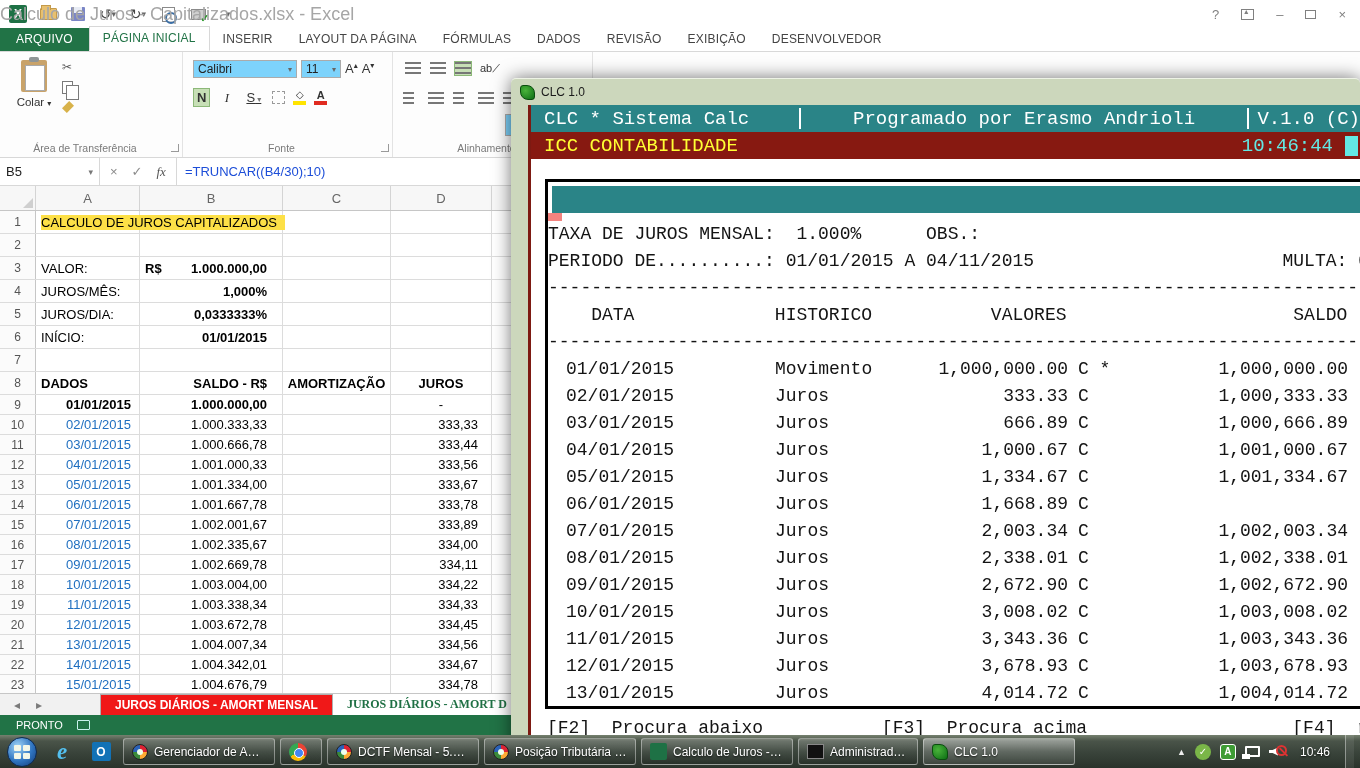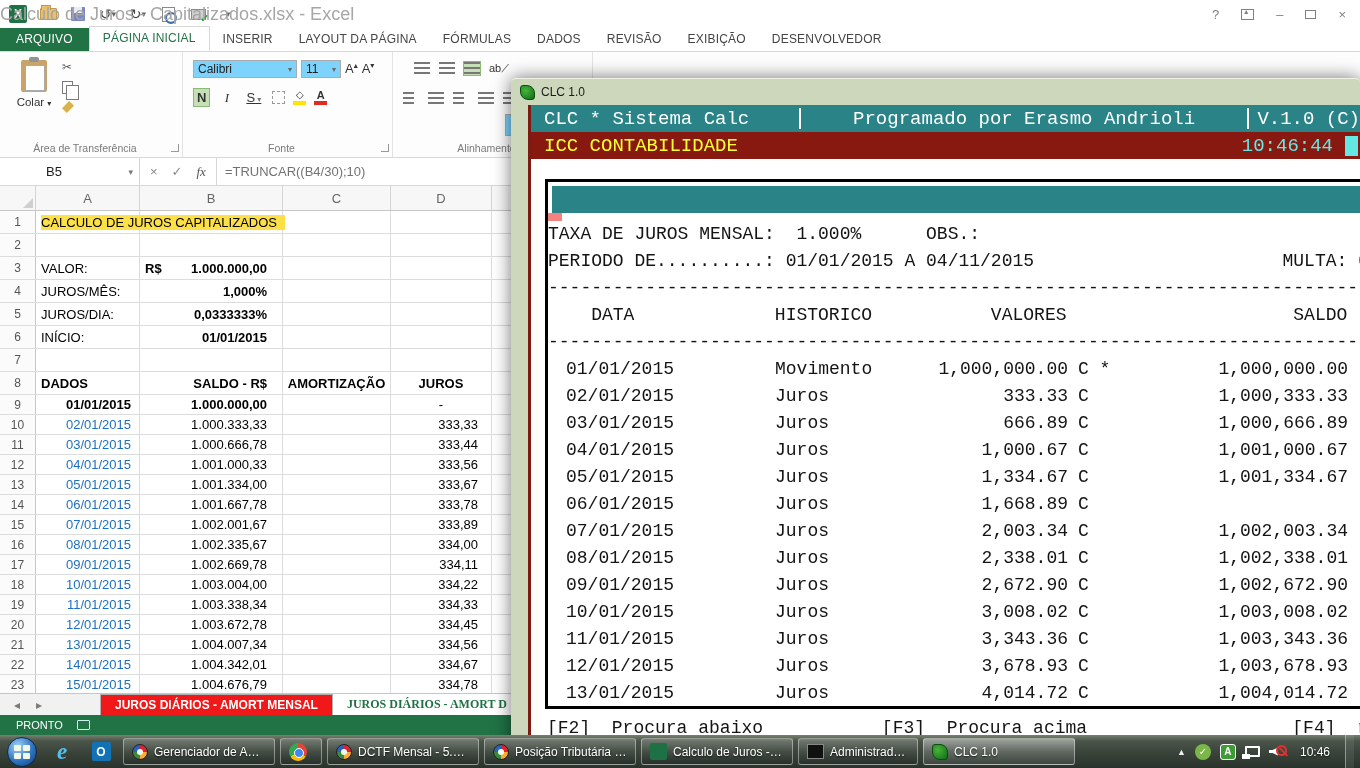--- a/index.html
+++ b/index.html
@@ -90,25 +90,25 @@
   .rins { position:absolute; top:60px; font-size:12px; color:#333; display:flex; gap:5px; align-items:center; }
   .sigma { font-size:17px; color:#333; }
   .sortA { font-size:14px; color:#2b579a; font-weight:bold; }
   .binoc { width:22px; height:14px; background:#4a4a4a; border-radius:3px; position:relative; }
   .binoc::after { content:""; position:absolute; left:8px; top:-3px; width:6px; height:6px; background:#4a4a4a; border-radius:2px; }
   .freeze { width:26px; height:20px; border:1px solid #9ab; background:linear-gradient(#dce9f5 6px,#fff 6px); }
 
   .x-fbar { position:absolute; left:0; top:158px; width:1360px; height:28px; background:#fff;
     border-bottom:1px solid #d8d8d8; display:flex; align-items:stretch; font-size:13px; }
   .namebox { width:100px; border-right:1px solid #d8d8d8; display:flex; align-items:center;
-    padding:0 6px; color:#222; justify-content:space-between;margin-left:40px; }
+    padding:0 6px; color:#222; justify-content:space-between; }
   .namebox .dd { font-size:9px; color:#777; }
   .fbar-btns { display:flex; align-items:center; gap:14px; padding:0 10px; color:#8a8a8a; border-right:1px solid #d8d8d8; }
   .fx { font-style:italic; font-family:"Liberation Serif",serif; color:#555; }
-  .fval { display:flex; align-items:center; padding-left:8px; color:#737373; }
+  .fval { display:flex; align-items:center; padding-left:8px; color:#1d4ed8; }
 
   .x-colhdr { position:absolute; left:0; top:186px; width:1360px; height:25px; background:#f7f7f7;
     border-bottom:1px solid #c6c6c6; display:flex; }
   .ch { border-right:1px solid #d4d4d4; display:flex; align-items:center; justify-content:center;
     font-size:13px; color:#666; }
   .ch.sel-all { position:relative; }
   .ch.sel-all::after { content:""; position:absolute; right:2px; bottom:2px;
     border-left:10px solid transparent; border-bottom:10px solid #cfcfcf; }
   .w-rn{width:36px;} .w-a{width:104px;} .w-b{width:143px;} .w-c{width:108px;} .w-d{width:101px;} .w-e{width:68px;}
 
@@ -333,21 +333,21 @@
           <span class="stack">
               <span style="font-size:11px;font-weight:bold;">A</span>
               <span class="bar" style="background:#e02b20;"></span>
             </span>
         </div>
         <div class="rg-label">Fonte</div>
         <div class="rg-dlg"></div>
       </div>
 
       <div class="rgroup" style="left:393px; width:200px;">
-        <div class="alrow" style="position:absolute; left:21px; top:10px;justify-content:center;">
+        <div class="alrow" style="position:absolute; left:12px; top:10px;justify-content:center;">
           <span class="al-ic"></span>
           <span class="al-ic"></span>
           <span class="al-ic al-hl"></span>
           <span class="grow-ic" style="font-size:11px;">ab⟋</span>
         </div>
         <div class="alrow" style="position:absolute; left:10px; top:40px;">
           <span class="al-ic short"></span>
           <span class="al-ic"></span>
           <span class="al-ic short"></span>
           <span class="al-ic"></span>

